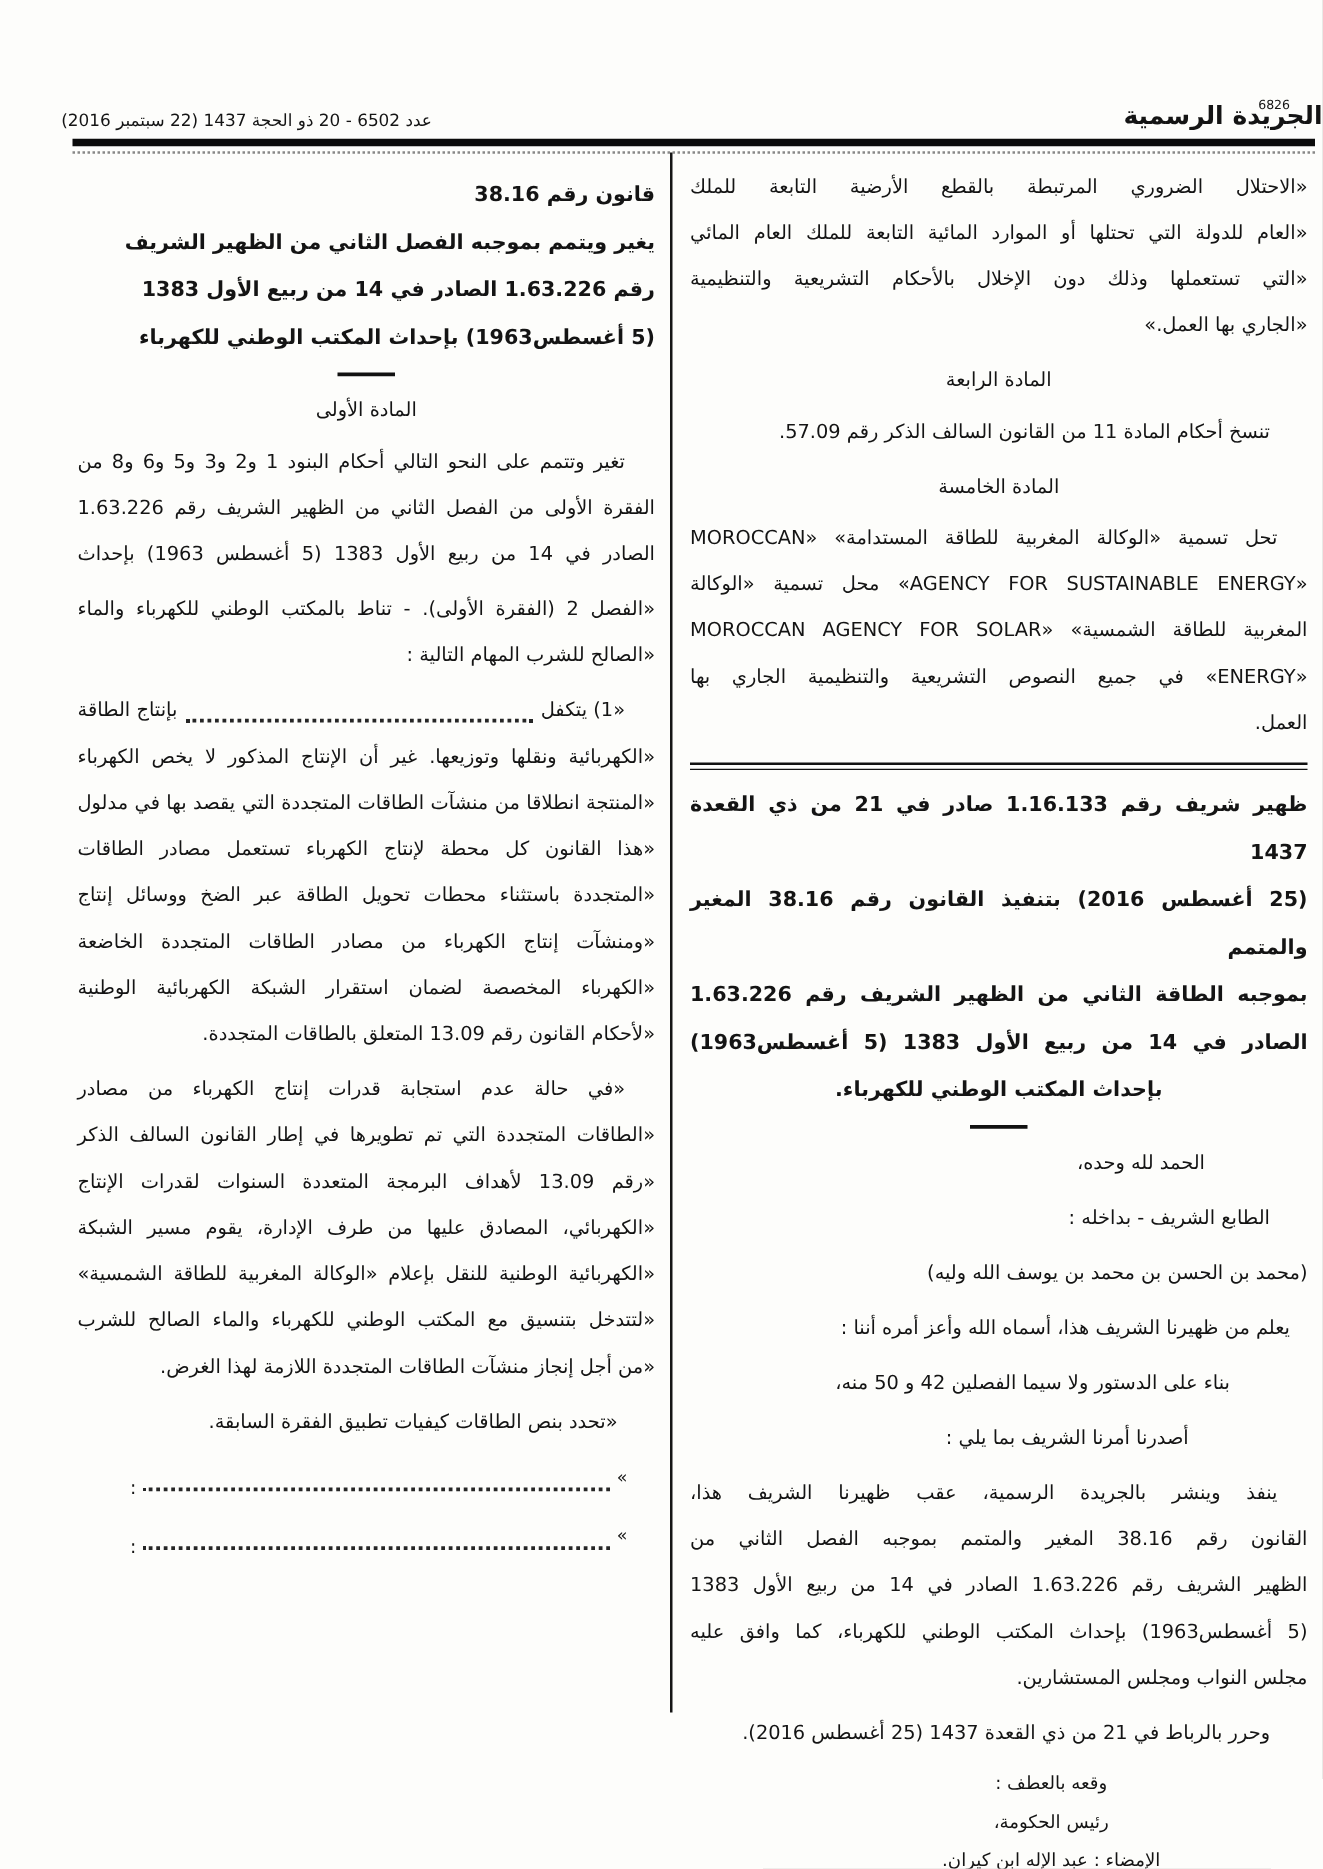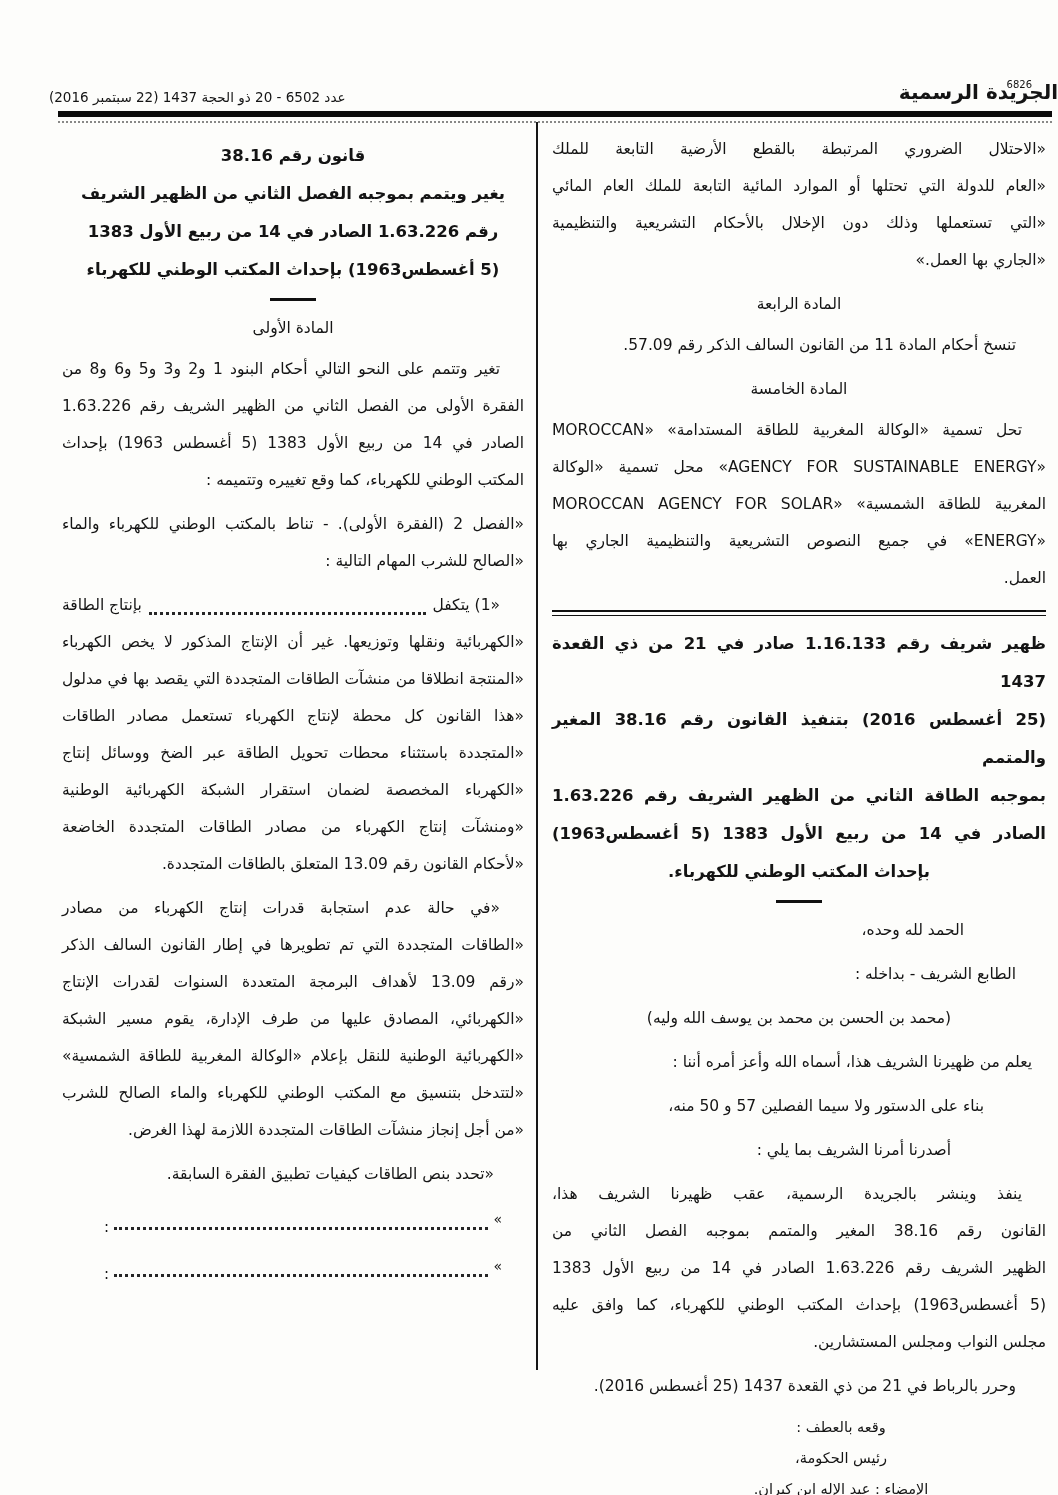--- a/index.html
+++ b/index.html
@@ -21,21 +21,21 @@
   .hdr-rule2{position:absolute;top:121px;left:58px;width:994px;border-top:2px dotted #4a4a4a;opacity:.65;}
   
   .divider{position:absolute;top:122px;left:536px;width:2px;height:1248px;background:#161616;}
   .col{position:absolute;top:131px;}
   .col-right{right:12px;width:494px;}
   .col-left{left:62px;width:462px;top:137px;}
   
   .para{margin:0 0 7px;}
   .line{font-size:15.5px;line-height:37px;text-align:right;}
   .bold .line{font-weight:700;font-size:16.5px;line-height:38px;}
-  .centered .line{text-align:center;}
+  .centered .line{text-align:right;}
   .line.center{text-align:center;}
   .stretch{text-align:justify;text-align-last:justify;text-justify:inter-word;}
   .first-indent{padding-right:24px;}
   .p-i1{padding-right:14px;}
   .p-i2{padding-right:30px;}
   .p-i3{padding-right:62px;}
   .p-i4{padding-right:82px;}
   .p-i5{padding-right:95px;}
   .heading{font-size:15.5px;line-height:37px;text-align:center;margin:5px 0 4px;}
   
@@ -97,21 +97,21 @@
       <div class="para p-i2">
         <div class="line">الطابع الشريف - بداخله :</div>
       </div>
       <div class="para centered">
         <div class="line">(محمد بن الحسن بن محمد بن يوسف الله وليه)</div>
       </div>
       <div class="para p-i1">
         <div class="line">يعلم من ظهيرنا الشريف هذا، أسماه الله وأعز أمره أننا :</div>
       </div>
       <div class="para p-i3">
-        <div class="line">بناء على الدستور ولا سيما الفصلين 57 و 50 منه،</div>
+        <div class="line">بناء على الدستور ولا سيما الفصلين 42 و 50 منه،</div>
       </div>
       <div class="para p-i5">
         <div class="line">أصدرنا أمرنا الشريف بما يلي :</div>
       </div>
       <div class="para just fi">
         <div class="line stretch first-indent">ينفذ وينشر بالجريدة الرسمية، عقب ظهيرنا الشريف هذا،</div>
         <div class="line stretch">القانون رقم 38.16 المغير والمتمم بموجبه الفصل الثاني من</div>
         <div class="line stretch">الظهير الشريف رقم 1.63.226 الصادر في 14 من ربيع الأول 1383</div>
         <div class="line stretch">(5 أغسطس1963) بإحداث المكتب الوطني للكهرباء، كما وافق عليه</div>
         <div class="line">مجلس النواب ومجلس المستشارين.</div>
@@ -131,38 +131,37 @@
         <div class="line">يغير ويتمم بموجبه الفصل الثاني من الظهير الشريف</div>
         <div class="line">رقم 1.63.226 الصادر في 14 من ربيع الأول 1383</div>
         <div class="line">(5 أغسطس1963) بإحداث المكتب الوطني للكهرباء</div>
       </div>
       <div class="dash-rule"></div>
       <div class="heading ">المادة الأولى</div>
       <div class="para just fi">
         <div class="line stretch first-indent">تغير وتتمم على النحو التالي أحكام البنود 1 و2 و3 و5 و6 و8 من</div>
         <div class="line stretch">الفقرة الأولى من الفصل الثاني من الظهير الشريف رقم 1.63.226</div>
         <div class="line stretch">الصادر في 14 من ربيع الأول 1383 (5 أغسطس 1963) بإحداث</div>
-        <div class="line">المكتب الوطني للكهرباء، كما وقع تغييره وتتميمه :</div>
       </div>
       <div class="para just">
         <div class="line stretch">«الفصل 2 (الفقرة الأولى). - تناط بالمكتب الوطني للكهرباء والماء</div>
         <div class="line">«الصالح للشرب المهام التالية :</div>
       </div>
       <div class="para just fi">
         <div class="line fill first-indent">
           <span class="fill-r">«1) يتكفل</span>
           <span class="dots"></span>
           <span class="fill-l">بإنتاج الطاقة</span>
         </div>
         <div class="line stretch">«الكهربائية ونقلها وتوزيعها. غير أن الإنتاج المذكور لا يخص الكهرباء</div>
         <div class="line stretch">«المنتجة انطلاقا من منشآت الطاقات المتجددة التي يقصد بها في مدلول</div>
         <div class="line stretch">«هذا القانون كل محطة لإنتاج الكهرباء تستعمل مصادر الطاقات</div>
         <div class="line stretch">«المتجددة باستثناء محطات تحويل الطاقة عبر الضخ ووسائل إنتاج</div>
+        <div class="line stretch">«ومنشآت إنتاج الكهرباء من مصادر الطاقات المتجددة الخاضعة</div>
         <div class="line stretch">«الكهرباء المخصصة لضمان استقرار الشبكة الكهربائية الوطنية</div>
-        <div class="line stretch">«ومنشآت إنتاج الكهرباء من مصادر الطاقات المتجددة الخاضعة</div>
         <div class="line">«لأحكام القانون رقم 13.09 المتعلق بالطاقات المتجددة.</div>
       </div>
       <div class="para just fi">
         <div class="line stretch first-indent">«في حالة عدم استجابة قدرات إنتاج الكهرباء من مصادر</div>
         <div class="line stretch">«الطاقات المتجددة التي تم تطويرها في إطار القانون السالف الذكر</div>
         <div class="line stretch">«رقم 13.09 لأهداف البرمجة المتعددة السنوات لقدرات الإنتاج</div>
         <div class="line stretch">«الكهربائي، المصادق عليها من طرف الإدارة، يقوم مسير الشبكة</div>
         <div class="line stretch">«الكهربائية الوطنية للنقل بإعلام «الوكالة المغربية للطاقة الشمسية»</div>
         <div class="line stretch">«لتتدخل بتنسيق مع المكتب الوطني للكهرباء والماء الصالح للشرب</div>
         <div class="line">«من أجل إنجاز منشآت الطاقات المتجددة اللازمة لهذا الغرض.</div>

